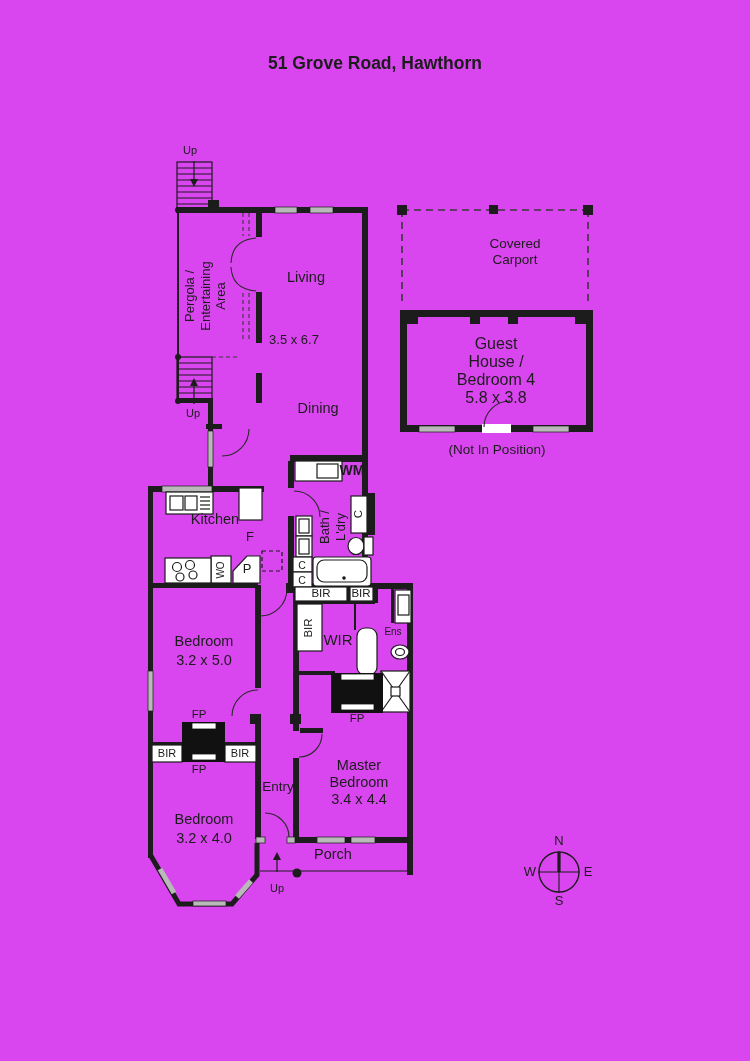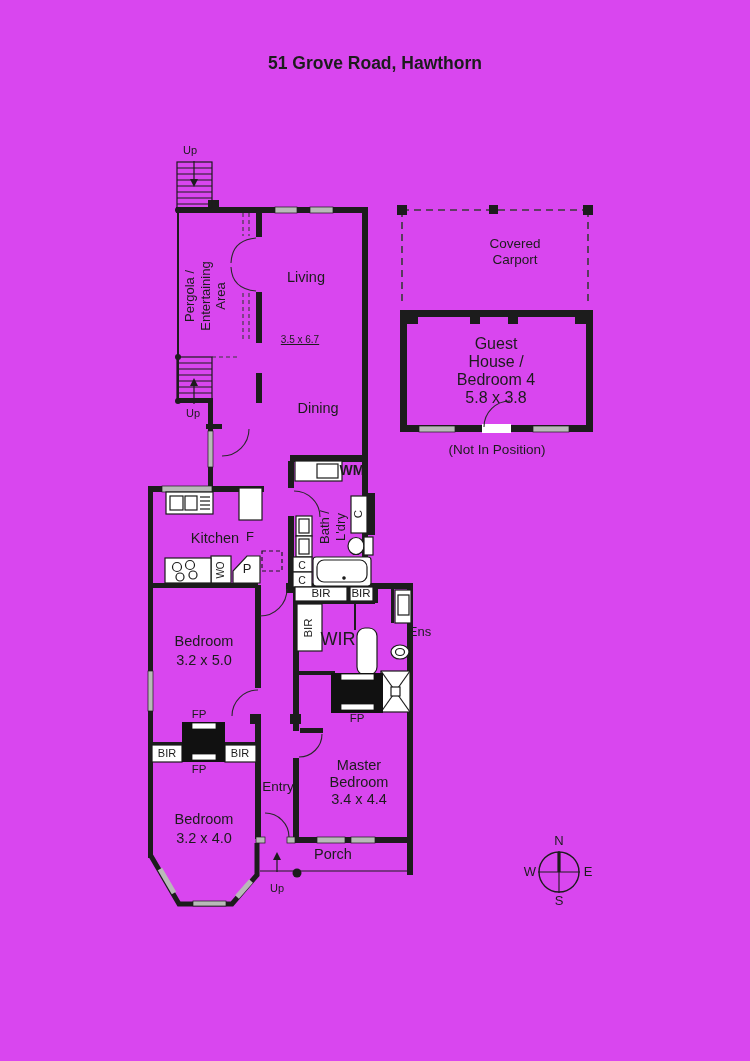--- a/index.html
+++ b/index.html
@@ -243,48 +243,48 @@
   <div class="lbl bold" style="left:375px;top:63px;font-size:17.5px;">51 Grove Road, Hawthorn</div>
 
   <div class="lbl" style="left:190px;top:151px;font-size:11px;">Up</div>
   <div class="lbl" style="left:193px;top:414px;font-size:11px;">Up</div>
   <div class="lbl" style="left:277px;top:889px;font-size:11px;">Up</div>
 
   <div class="lbl rot" style="left:205px;top:296px;font-size:13px;">Pergola /
 Entertaining
 Area</div>
   <div class="lbl" style="left:306px;top:278px;font-size:14.5px;">Living</div>
-  <div class="lbl" style="left:300px;top:340px;font-size:10px;text-decoration:underline;">3.5 x 6.7</div>
+  <div class="lbl" style="left:294px;top:340px;font-size:13px;">3.5 x 6.7</div>
   <div class="lbl" style="left:318px;top:409px;font-size:14.5px;">Dining</div>
 
   <div class="lbl" style="left:515px;top:252px;font-size:13.5px;">Covered
 Carport</div>
   <div class="lbl" style="left:496px;top:371px;font-size:16px;line-height:1.12;">Guest
 House /
 Bedroom 4
 5.8 x 3.8</div>
   <div class="lbl" style="left:497px;top:450px;font-size:13.5px;">(Not In Position)</div>
 
-  <div class="lbl" style="left:215px;top:539px;font-size:14.5px;">Kitchen</div>
+  <div class="lbl" style="left:215px;top:520px;font-size:14.5px;">Kitchen</div>
   <div class="lbl" style="left:250px;top:537px;font-size:13px;">F</div>
   <div class="lbl" style="left:247px;top:569px;font-size:13px;">P</div>
   <div class="lbl rot" style="left:221px;top:570px;font-size:10px;">WO</div>
 
   <div class="lbl" style="left:352px;top:470px;font-size:14px;font-weight:bold;">WM</div>
   <div class="lbl rot" style="left:333px;top:527px;font-size:13px;">Bath /
 L'dry</div>
   <div class="lbl rot" style="left:359px;top:514px;font-size:11.5px;">C</div>
   <div class="lbl" style="left:302px;top:565px;font-size:10.5px;">C</div>
   <div class="lbl" style="left:302px;top:580px;font-size:10.5px;">C</div>
 
   <div class="lbl" style="left:321px;top:594px;font-size:11.5px;">BIR</div>
   <div class="lbl" style="left:361px;top:594px;font-size:11.5px;">BIR</div>
   <div class="lbl rot" style="left:309px;top:628px;font-size:11.5px;">BIR</div>
-  <div class="lbl" style="left:338px;top:640px;font-size:18px;">WIR</div>
-  <div class="lbl" style="left:393px;top:632px;font-size:13px;margin-left:27px;">Ens</div>
+  <div class="lbl" style="left:338px;top:640px;font-size:15px;">WIR</div>
+  <div class="lbl" style="left:393px;top:632px;font-size:10px;">Ens</div>
 
   <div class="lbl" style="left:204px;top:651px;font-size:14.5px;line-height:1.3;">Bedroom
 3.2 x 5.0</div>
 
   <div class="lbl" style="left:357px;top:719px;font-size:11.5px;">FP</div>
   <div class="lbl" style="left:199px;top:715px;font-size:11.5px;">FP</div>
   <div class="lbl" style="left:199px;top:770px;font-size:11.5px;">FP</div>
   <div class="lbl" style="left:167px;top:754px;font-size:11px;">BIR</div>
   <div class="lbl" style="left:240px;top:754px;font-size:11px;">BIR</div>
 

